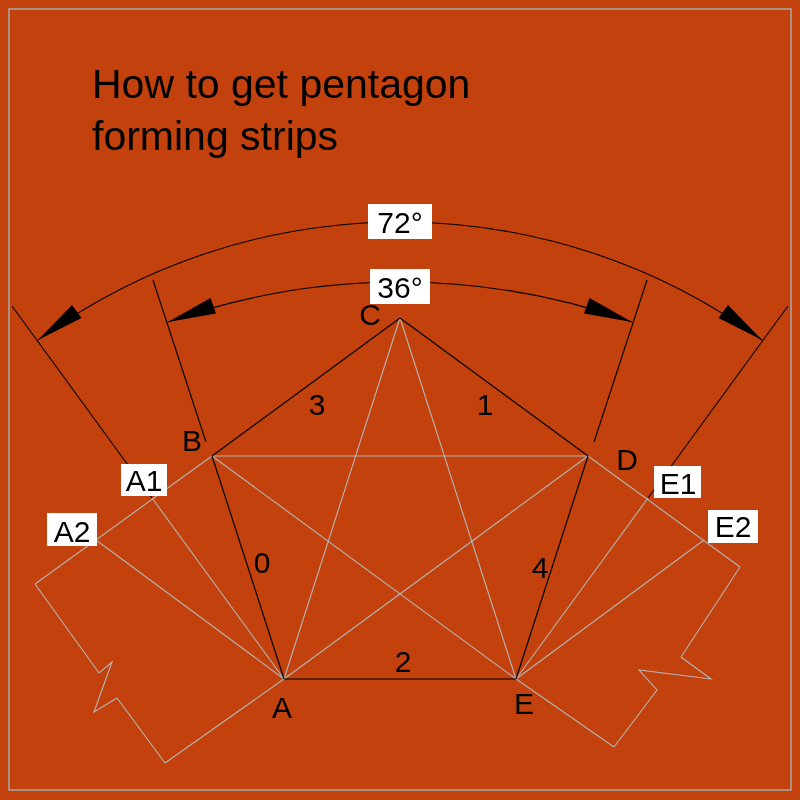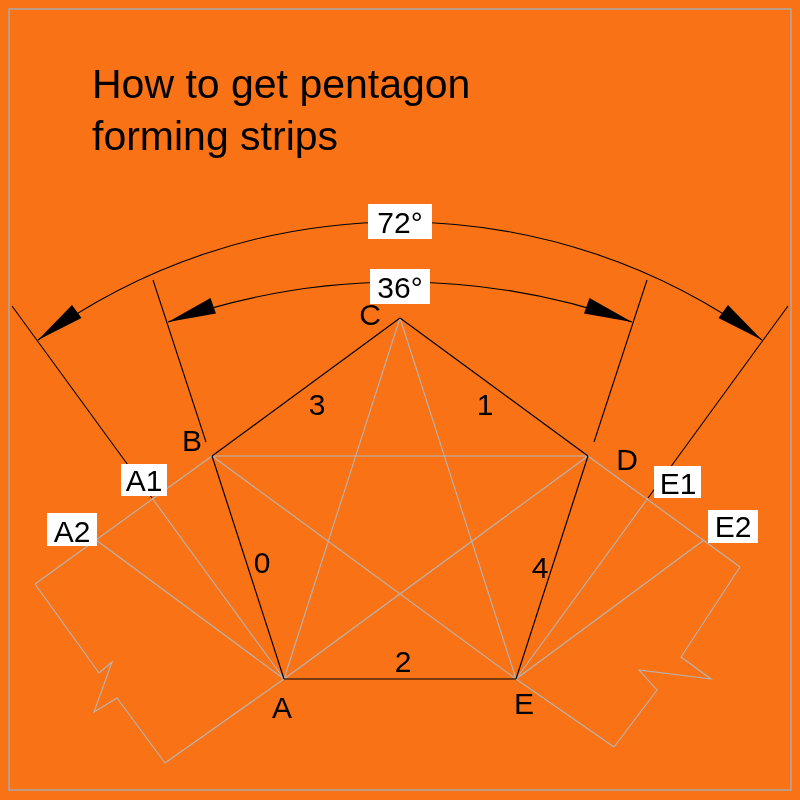--- a/index.html
+++ b/index.html
@@ -4,21 +4,21 @@
 <style>
   html, body {
     margin: 0;
     padding: 0;
     background: #ffffff;
   }
   .canvas {
     position: relative;
     width: 800px;
     height: 800px;
-    background: #f97316;
+    background: #c2410c;
     font-family: "Liberation Sans", sans-serif;
   }
   svg { display: block; }
   .construction {
     stroke: #b5b5b5;
     stroke-width: 1.1;
     fill: none;
   }
   .outline {
     stroke: #000000;

